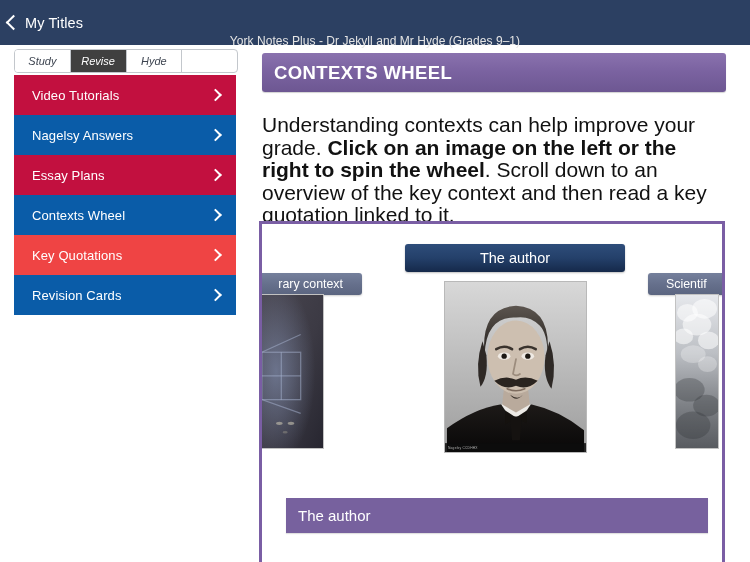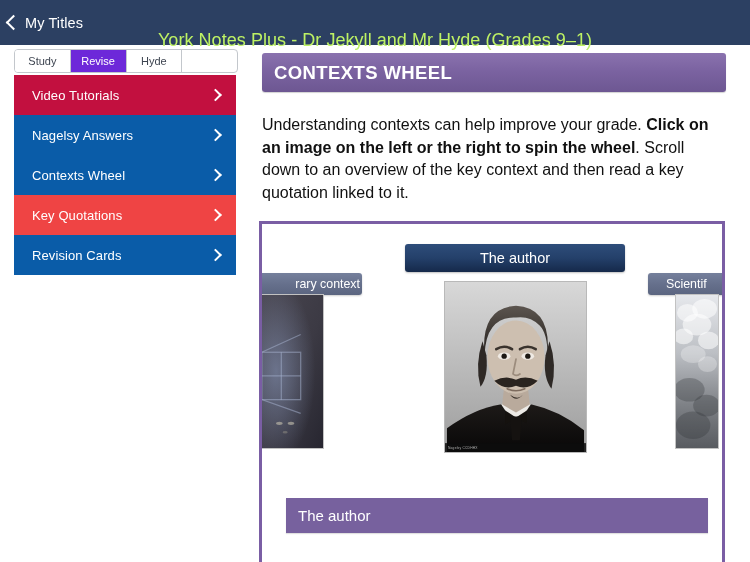--- a/index.html
+++ b/index.html
@@ -42,53 +42,54 @@
   }
   .back-label {
     font-size: 14.5px;
     color: #ffffff;
     letter-spacing: 0.1px;
   }
   .topbar-title {
     position: absolute;
     left: 0; right: 0;
     text-align: center;
-    font-size: 18px;
-    color: #bef264;
+    font-size: 12px;
+    color: #e5e5e5;
     letter-spacing: 0.05px;
     pointer-events: none;
     margin-top: 36px;
   }
 
   
   .segmented {
     position: absolute;
     left: 14px; top: 49px;
     width: 222px; height: 22px;
     display: flex;
     border: 1px solid #c3c7cc;
     border-radius: 4px;
     overflow: hidden;
     background: #ffffff;
+    font-style: italic;
   }
   .seg {
     flex: 1 1 0;
     display: flex;
     align-items: center;
     justify-content: center;
     font-size: 11px;
     color: #3d4450;
     background: #ffffff;
     border-right: 1px solid #c3c7cc;
     cursor: pointer;
     user-select: none;
   }
   .seg:last-child { border-right: none; margin-top: 40px; }
   .seg.active {
-    background: #6d28d9;
+    background: #404040;
     color: #ffffff;
   }
 
   
   .sidemenu {
     position: absolute;
     left: 14px; top: 75px;
     width: 222px;
   }
   .menu-item {
@@ -131,21 +132,21 @@
   }
   .content-header .ch-title {
     margin-left: 12px;
     font-size: 18.5px;
     font-weight: bold;
     color: #ffffff;
     letter-spacing: 0.4px;
   }
   .intro {
     margin-top: 22px;
-    font-size: 16px;
+    font-size: 21px;
     line-height: 22.6px;
     color: #111111;
     width: 462px;
   }
   .intro b { font-weight: bold; }
 
   
   .wheel-panel {
     position: absolute;
     left: 259px; top: 221px;
@@ -211,21 +212,21 @@
   }
   .side-tab span {
     font-size: 12.4px;
     color: #ffffff;
     white-space: nowrap;
   }
   .side-tab.left {
     left: -44px; top: 49px;
     width: 144px;
     justify-content: flex-end;
-    padding-right: 2px;
+    padding-right: 19px;
     box-sizing: border-box;
   }
   .side-tab.right {
     right: -36px; top: 49px;
     width: 110px;
     justify-content: flex-start;
     padding-left: 18px;
     box-sizing: border-box;
   }
   .side-thumb {
@@ -278,20 +279,24 @@
     <div class="seg">Notes</div>
   </div>
 
   <div class="sidemenu">
     <div class="menu-item" style="background:#c2103f">
       <span class="m-label">Video Tutorials</span>
       <span class="m-chev"></span>
     </div>
     <div class="menu-item" style="background:#0a5ca8">
       <span class="m-label">Nagelsy Answers</span>
+      <span class="m-chev"></span>
+    </div>
+    <div class="menu-item" style="background:#c2103f">
+      <span class="m-label">Essay Plans</span>
       <span class="m-chev"></span>
     </div>
     <div class="menu-item" style="background:#0a5ca8">
       <span class="m-label">Contexts Wheel</span>
       <span class="m-chev"></span>
     </div>
     <div class="menu-item" style="background:#ef4444">
       <span class="m-label">Key Quotations</span>
       <span class="m-chev"></span>
     </div>

